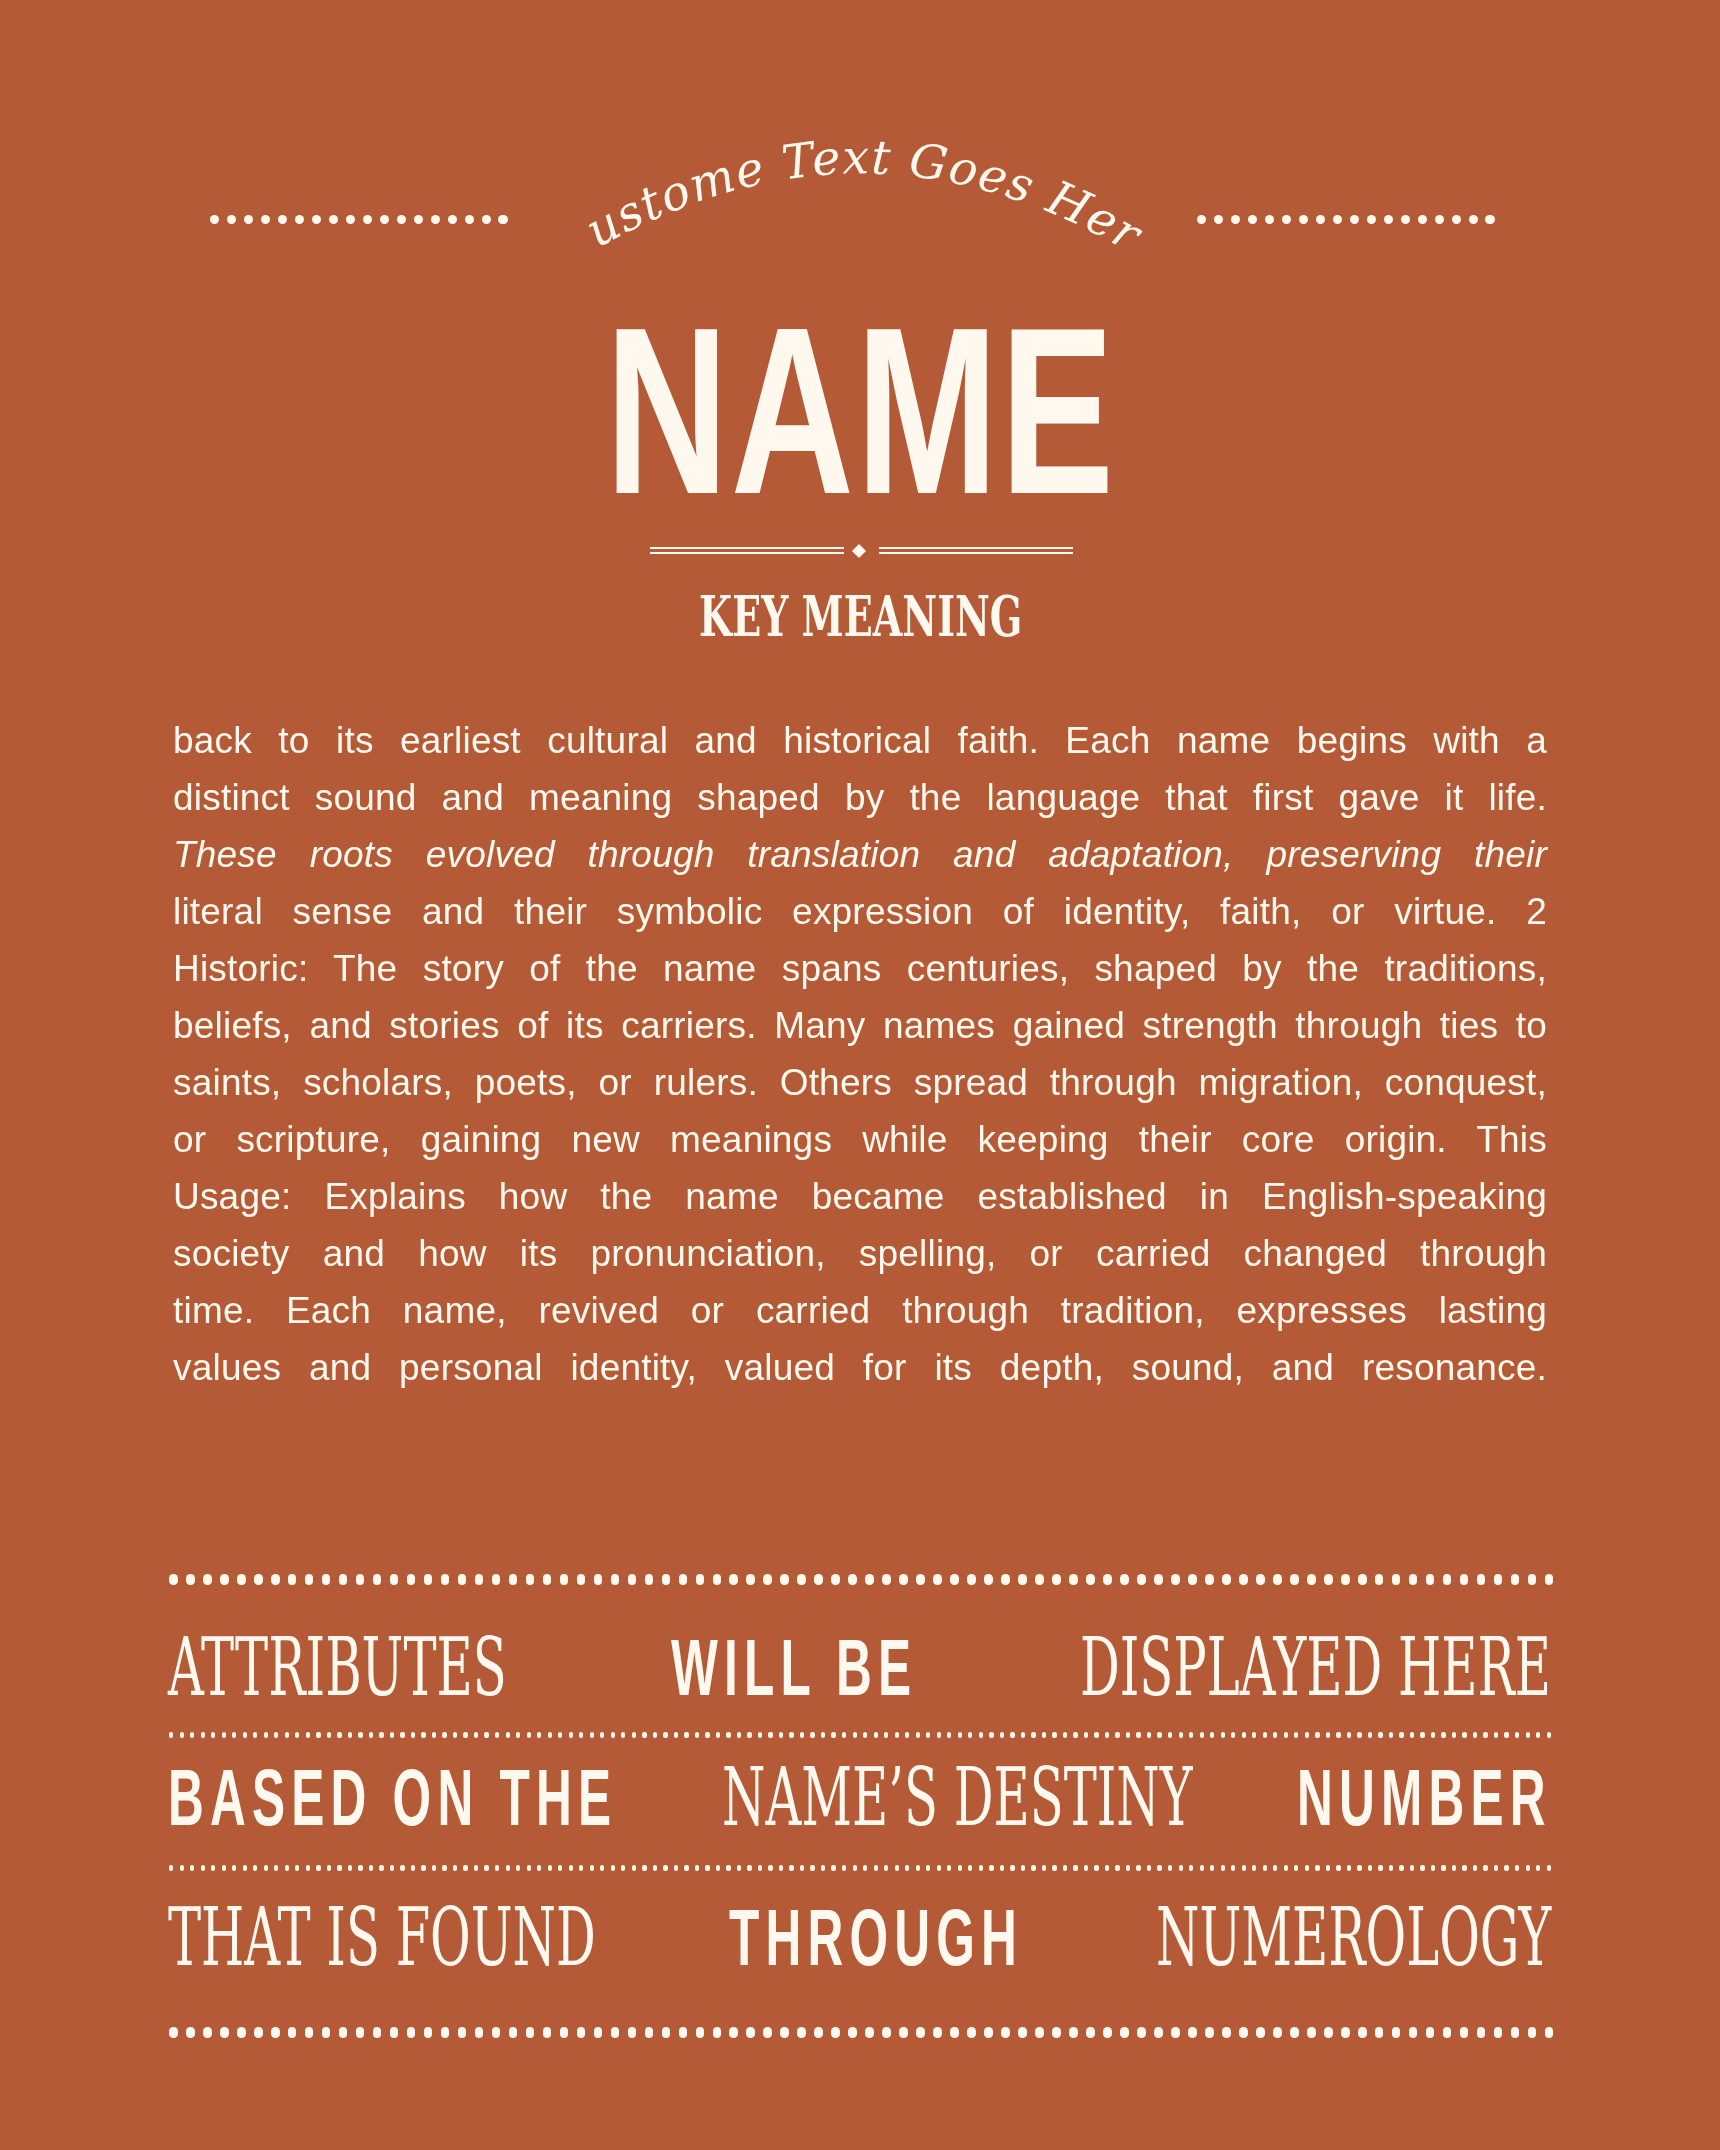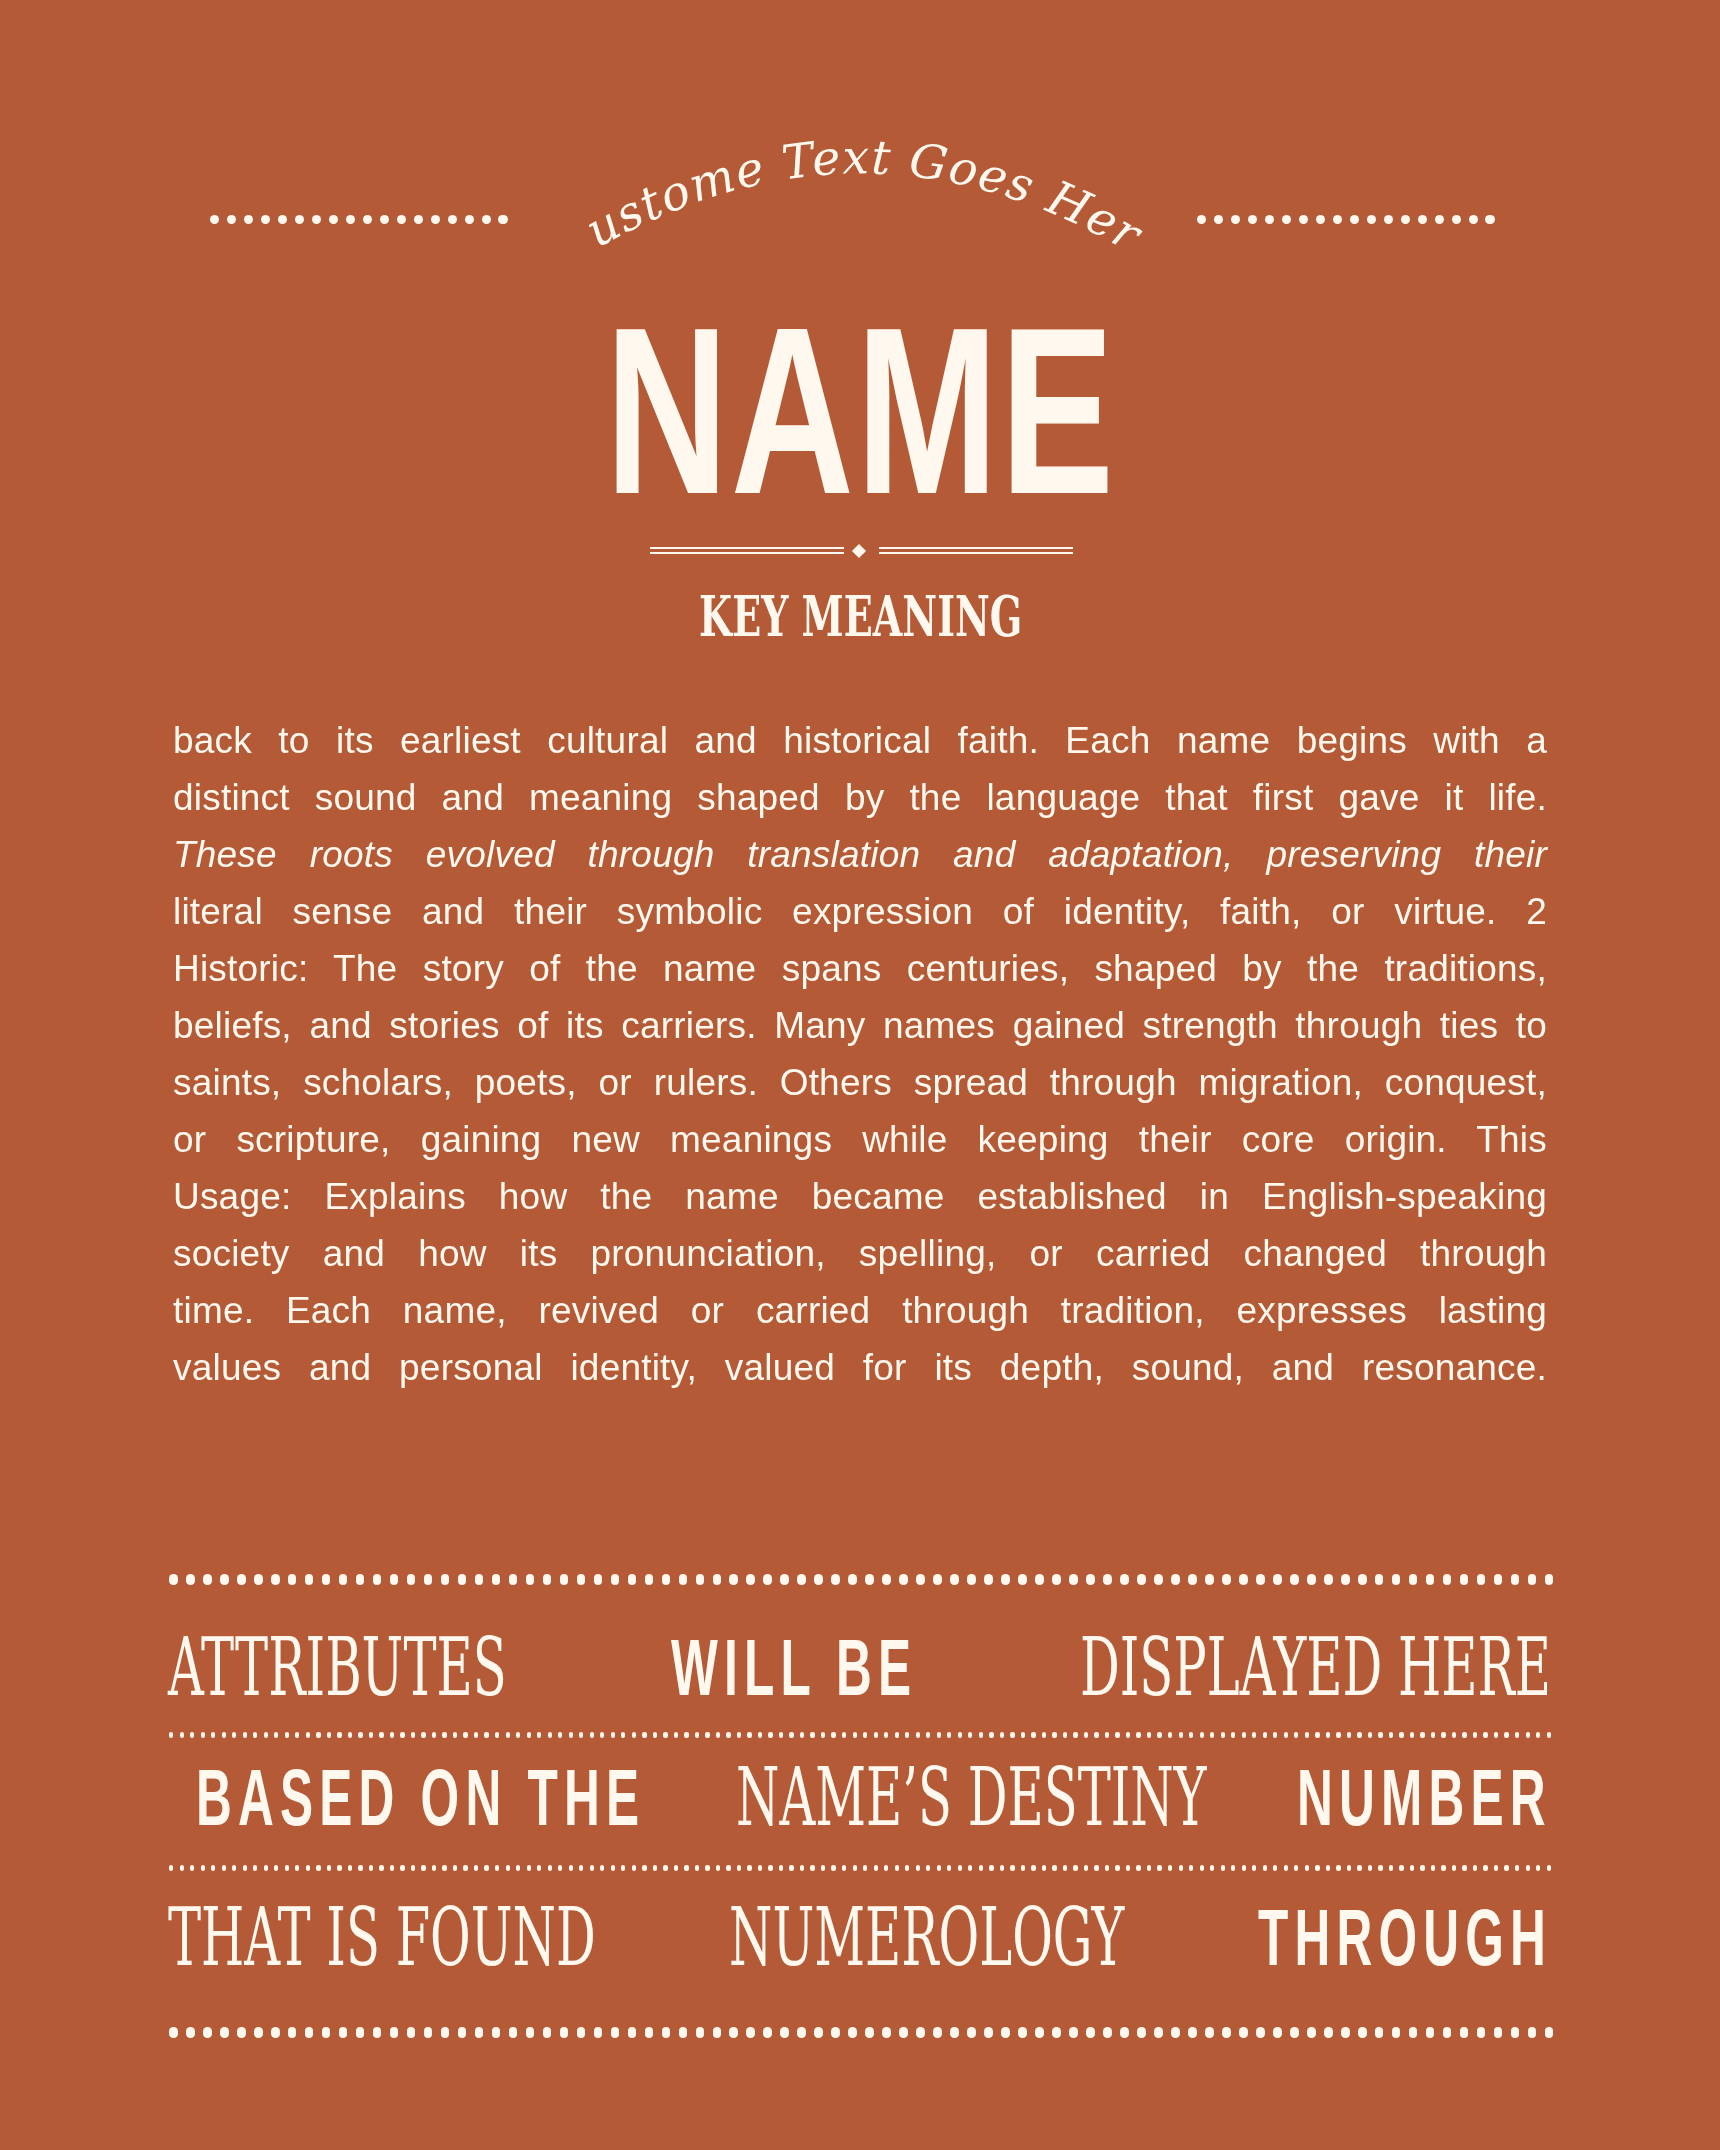--- a/index.html
+++ b/index.html
@@ -573,22 +573,22 @@
     <span class="dot"></span>
     <span class="dot"></span>
   </div>
 
 <div class="attr-line" style="top:1632px;">
     <span class="seg" style="width: 340px;"><span class="w-light">ATTRIBUTES</span></span>
     <span class="seg" style="width: 247px;"><span class="w-bold">WILL BE</span></span>
     <span class="seg" style="width: 473px;"><span class="w-light">DISPLAYED HERE</span></span>
   </div>
 <div class="attr-line" style="top:1762px;">
-    <span class="seg" style="width: 451px; margin-left: 28px;"><span class="w-bold">BASED ON THE</span></span>
+    <span class="seg" style="width: 451px;"><span class="w-bold">BASED ON THE</span></span>
     <span class="seg" style="width: 472px;"><span class="w-light">NAME’S DESTINY</span></span>
     <span class="seg" style="width: 256px;"><span class="w-bold">NUMBER</span></span>
   </div>
 <div class="attr-line" style="top:1902px;">
     <span class="seg" style="width: 429px;"><span class="w-light">THAT IS FOUND</span></span>
+    <span class="seg" style="width: 295px;"><span class="w-bold">THROUGH</span></span>
     <span class="seg" style="width: 397px;"><span class="w-light">NUMEROLOGY</span></span>
-    <span class="seg" style="width: 295px;"><span class="w-bold">THROUGH</span></span>
   </div>
 
 
 </body></html>

